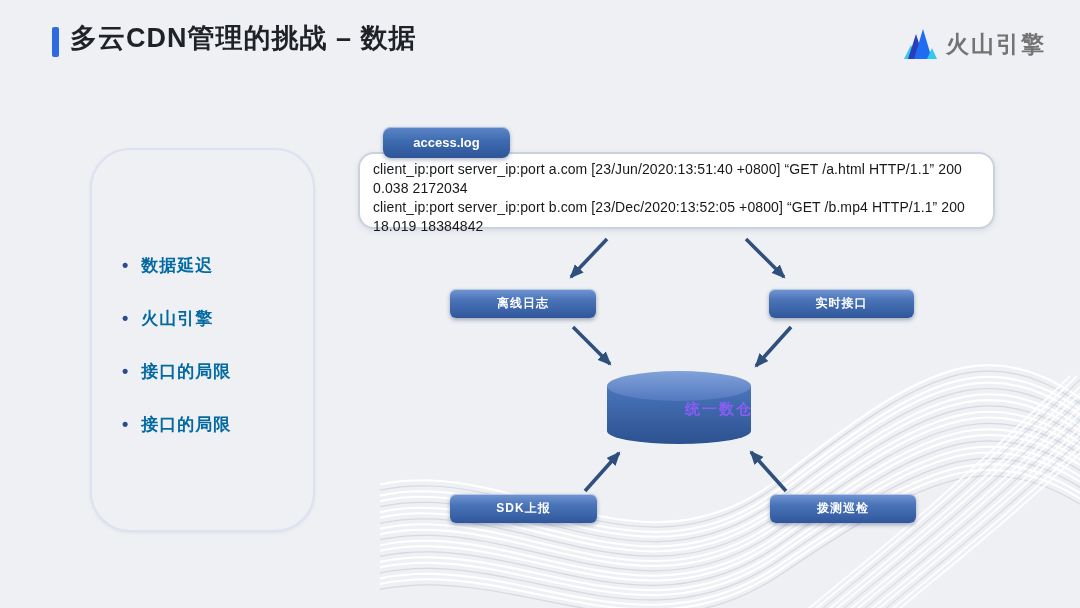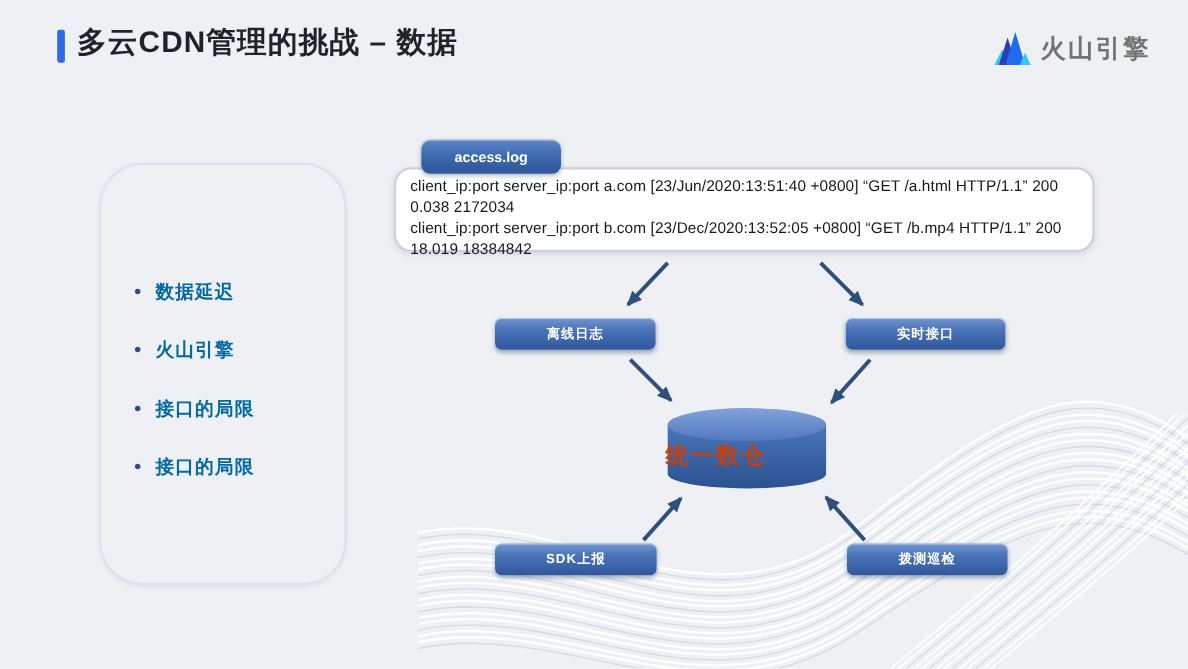--- a/index.html
+++ b/index.html
@@ -45,22 +45,22 @@
     color:#fff;font-size:12px;font-weight:600;letter-spacing:1px;border-radius:6px;
     background:linear-gradient(180deg,#7396d2 0%,#4a74b8 38%,#30569a 100%);
     box-shadow:0 2px 4px rgba(40,60,100,.4), inset 0 1px 0 rgba(255,255,255,.5);
   }
   #node-offline {left:450px;top:289px;width:146px;}
   #node-realtime{left:769px;top:289px;width:145px;}
   #node-sdk     {left:450px;top:494px;width:147px;}
   #node-probe   {left:770px;top:494px;width:146px;}
   .cyl-wrap{position:absolute;left:605px;top:370px;width:148px;height:78px;z-index:2;}
   .cyl-label{
-    position:absolute;left:0;top:30px;width:148px;text-align:left;
-    color:#c2410c;font-size:21px;font-weight:700;letter-spacing:2px;
+    position:absolute;left:0;top:30px;width:148px;text-align:right;
+    color:#8b5cf6;font-size:15px;font-weight:700;letter-spacing:2px;
   }
   
   #waves{position:absolute;left:380px;top:358px;width:700px;height:250px;z-index:1;}
   #arrows{position:absolute;left:0;top:0;width:1080px;height:608px;z-index:2;pointer-events:none;}
 </style>
 </head>
 <body>
 
 <div id="slide">
 

